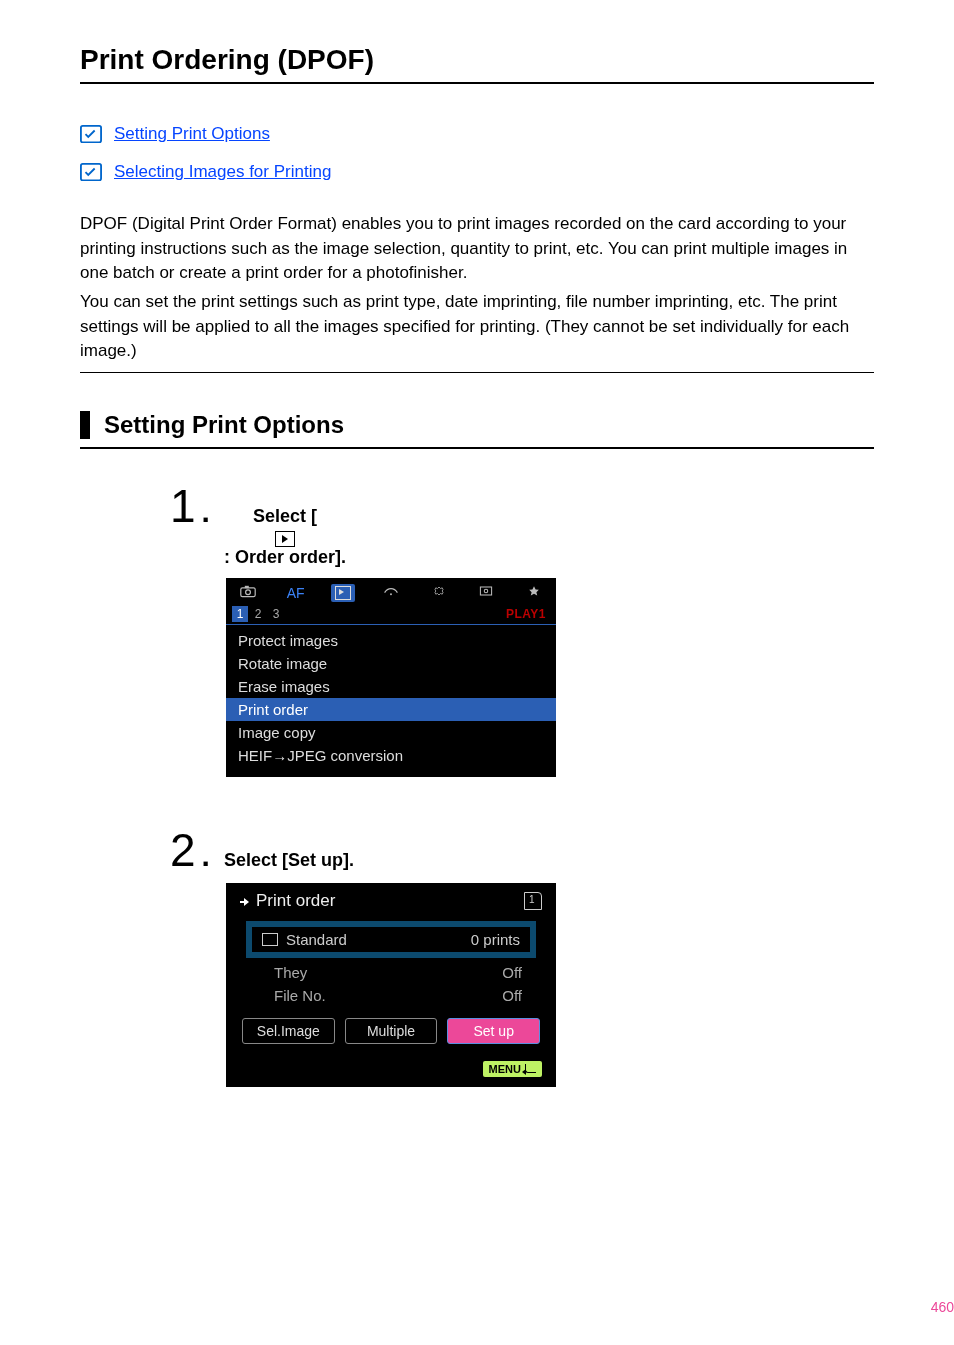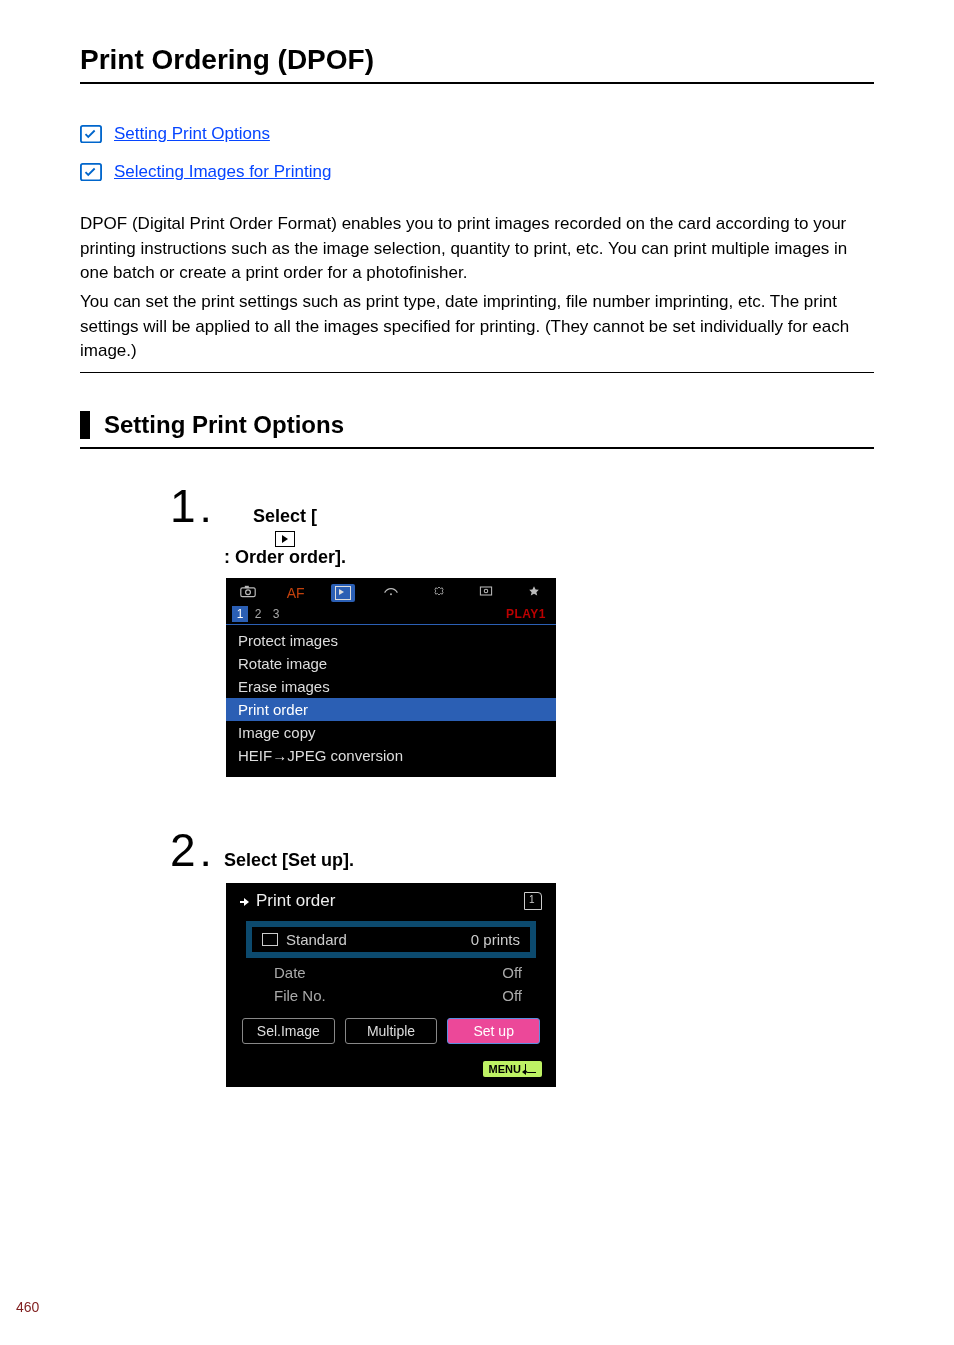--- a/index.html
+++ b/index.html
@@ -136,21 +136,21 @@
     color: #ddd;
     font-family: Arial, sans-serif;
     font-size: 15px;
     margin-left: 56px;
   }
   .cam-topicons {
     display: flex;
     align-items: center;
     justify-content: space-between;
     padding: 4px 10px 2px 10px;
-    color: #c2410c;
+    color: #3b82f6;
     height: 22px;
   }
   .ti { width: 24px; text-align: center; font-size: 14px; }
   .ti.sel {
     background: #2b5fb4;
     border-radius: 2px;
     display: inline-flex;
     align-items: center;
     justify-content: center;
     height: 18px;
@@ -265,23 +265,23 @@
     position:relative;
   }
   .menu-badge .ret::after{
     content:""; position:absolute; left:-4px; bottom:-3px;
     border-right:4px solid #000; border-top:3px solid transparent; border-bottom:3px solid transparent;
   }
   .pager {
     position:absolute;
     bottom:30px;
     left:16px; right:0;
-    text-align:left;
+    text-align:right;
     font-size:14px;
-    color:#7f1d1d;
+    color:#ec4899;
   }
   .cam-icon-svg { width:16px; height:14px; }
   .print-arrow {
     display:inline-block; width:10px; height:10px; position:relative; top:1px;
   }
   .print-arrow::before{
     content:""; position:absolute; left:0; top:4px; width:6px; height:2px; background:#fff;
   }
   .print-arrow::after{
     content:""; position:absolute; left:4px; top:1px;
@@ -408,21 +408,21 @@
         <span class="sd-icon"></span>
       </div>
       <div class="cs2-row">
         <span class="left">
           <span class="std-icon"></span>
           <span>Standard</span>
         </span>
         <span>0 prints</span>
       </div>
       <div class="cs2-plain">
-        <span>Date</span>
+        <span>They</span>
         <span>Off</span>
       </div>
       <div class="cs2-plain">
         <span>File No.</span>
         <span>Off</span>
       </div>
       <div class="cs2-buttons">
         <div class="cs2-btn">Sel.Image</div>
         <div class="cs2-btn">Multiple</div>
         <div class="cs2-btn hl">Set up</div>

